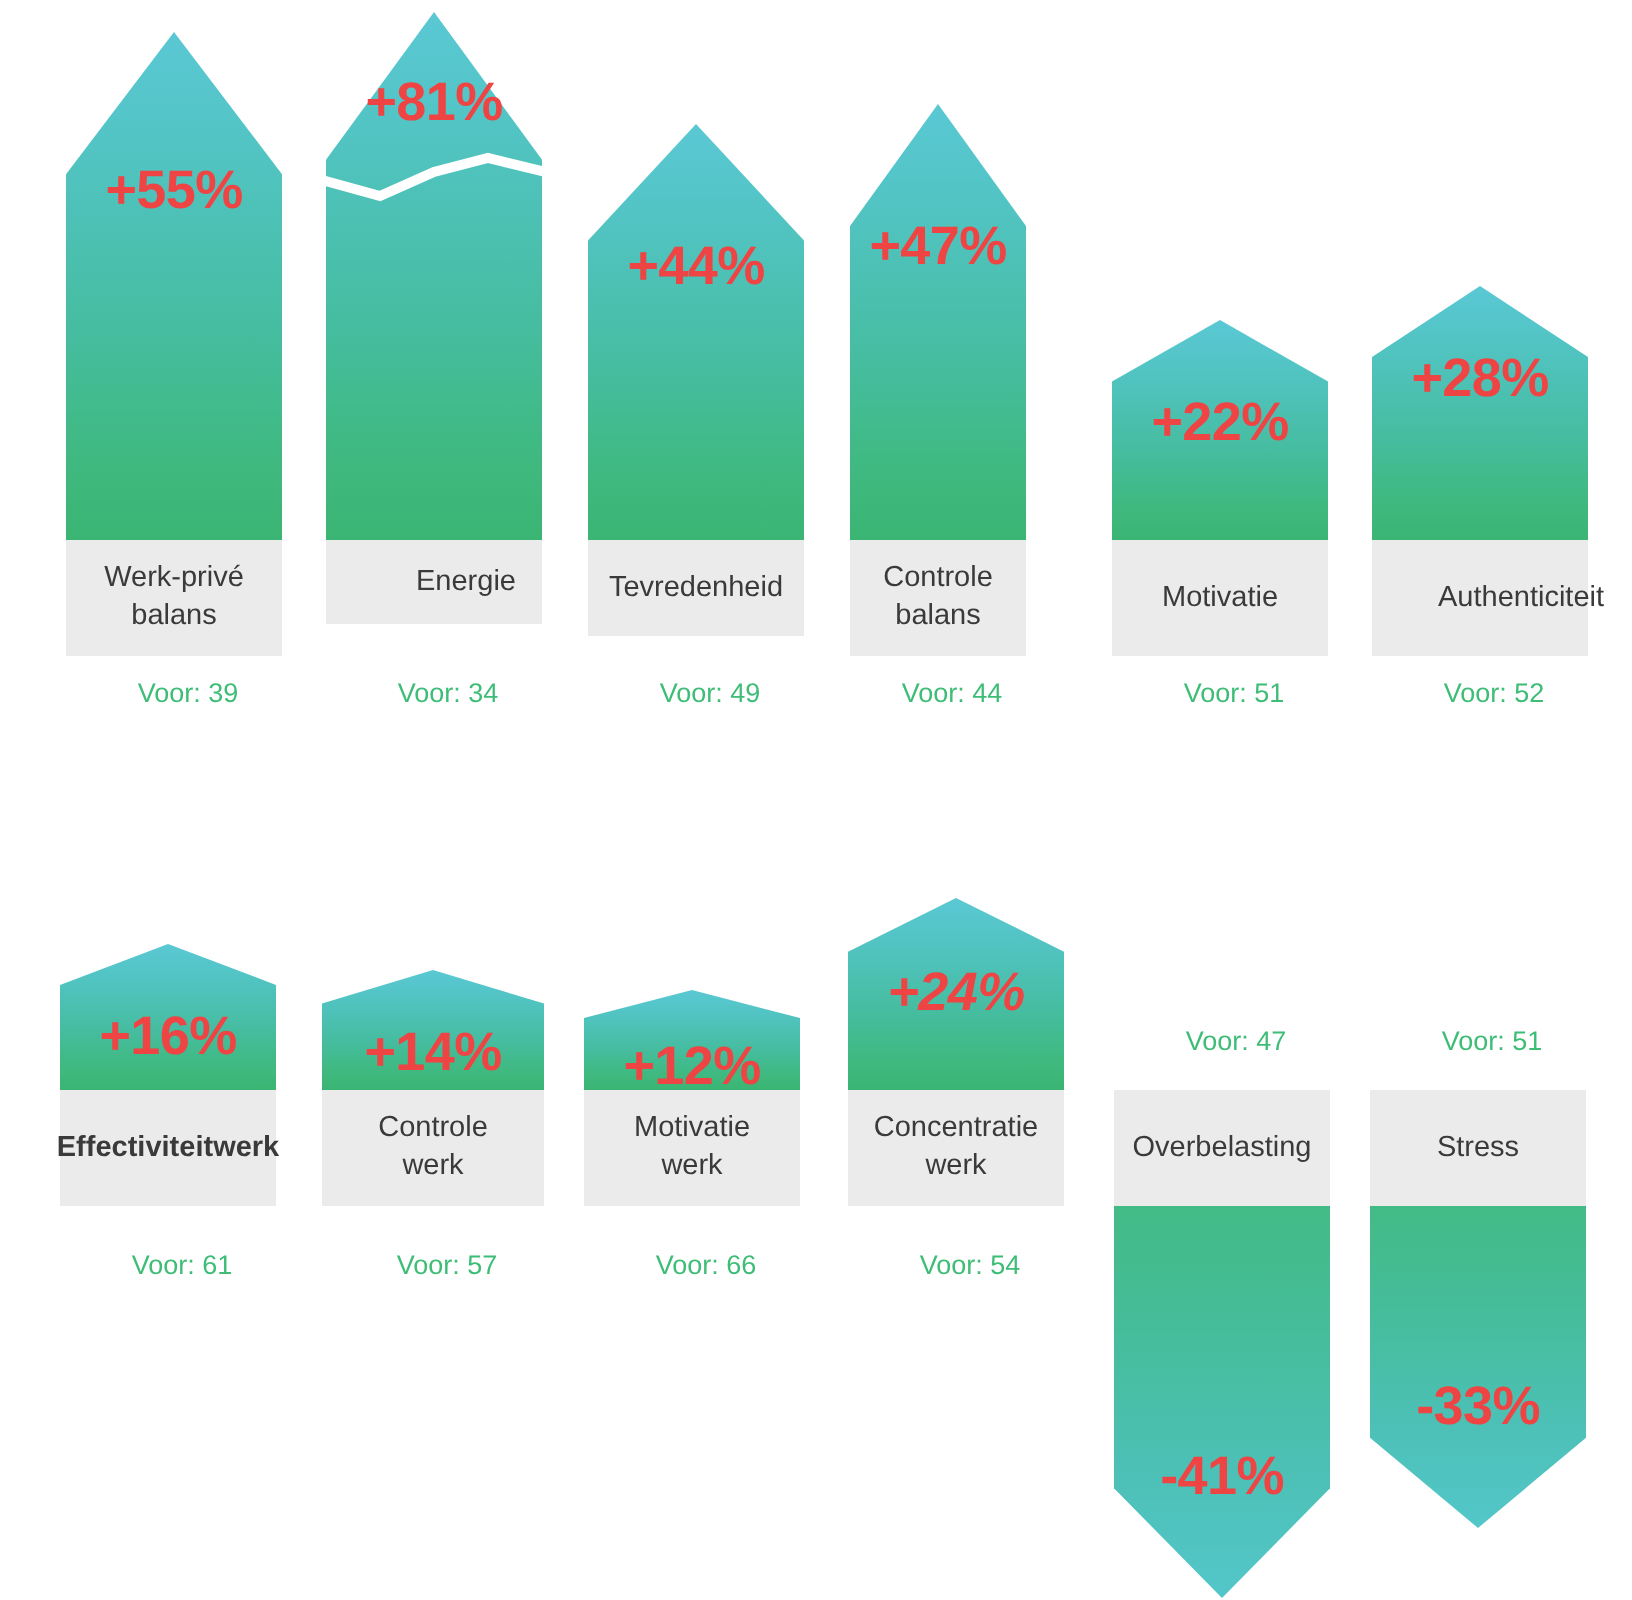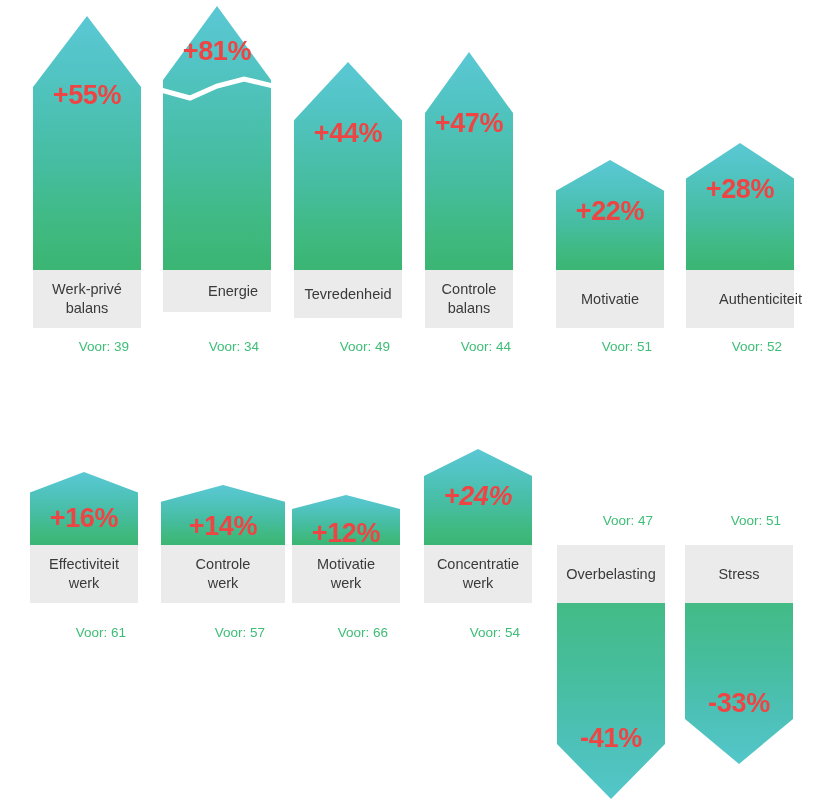--- a/index.html
+++ b/index.html
@@ -75,21 +75,21 @@
     color: #3a3a3a;
     font-size: 14.5px;
     line-height: 1.28;
     padding: 0 4px;
     box-sizing: border-box;
   }
 
   
   .voor {
     position: absolute;
-    left: 17px;
+    left: 7px;
     width: 100%;
     text-align: center;
     color: #3ebd77;
     font-size: 13.5px;
     line-height: 1;
     white-space: nowrap;
   }
 
   
   .axisbreak {
@@ -162,28 +162,28 @@
     <div class="pct" style="top:176px;">+28%</div>
     <div class="plate" style="top:270px; height:58px;padding-left:45px;">
       <span>Authenticiteit</span>
     </div>
     <div class="voor" style="top:340px;">Voor: 52</div>
   </div>
 
   <div class="metric" style="left:30px; top:440px; width:108px; height:210px;">
     <div class="arrow-up" style="top:32px; height:73px;"></div>
     <div class="pct" style="top:65px;">+16%</div>
-    <div class="plate" style="top:105px; height:58px; flex-direction:column;">
+    <div class="plate" style="top:105px; height:58px; flex-direction:row;font-weight:bold;">
       <span>Effectiviteit</span>
       <span>werk</span>
     </div>
     <div class="voor" style="top:186px;">Voor: 61</div>
   </div>
 
-  <div class="metric" style="left:161px; top:440px; width:124px; height:210px;">
+  <div class="metric" style="left:161px; top:440px; width:111px; height:210px;">
     <div class="arrow-up" style="top:45px; height:60px;"></div>
     <div class="pct" style="top:73px;">+14%</div>
     <div class="plate" style="top:105px; height:58px; flex-direction:column;">
       <span>Controle</span>
       <span>werk</span>
     </div>
     <div class="voor" style="top:186px;">Voor: 57</div>
   </div>
 
   <div class="metric" style="left:292px; top:440px; width:108px; height:210px;">

